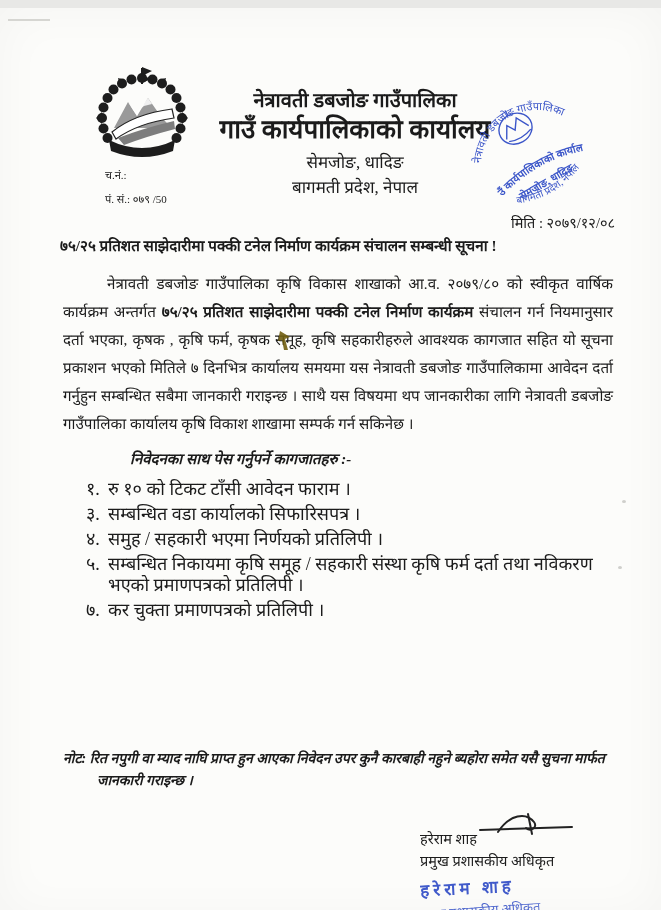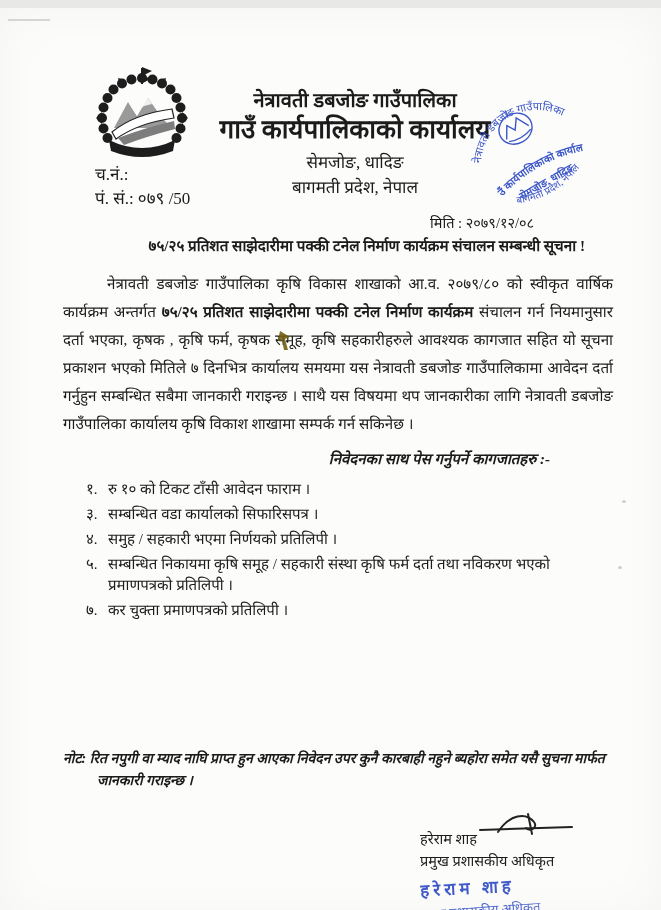--- a/index.html
+++ b/index.html
@@ -14,40 +14,40 @@
   .scan-speck{position:absolute;width:4px;height:3px;background:#cfcfcb;border-radius:50%;}
 
   .emblem{position:absolute;left:92px;top:58px;width:100px;height:100px;}
 
   .letterhead{position:absolute;left:180px;top:82px;width:350px;text-align:center;line-height:1;}
   .lh-1{font-size:20px;font-weight:bold;margin-bottom:7px;}
   .lh-2{font-size:26px;font-weight:bold;margin-bottom:11px;}
   .lh-3{font-size:17px;margin-bottom:8px;}
   .lh-4{font-size:17px;}
 
-  .refs{position:absolute;left:95px;top:155px;font-size:17px;line-height:24px;}
+  .refs{position:absolute;left:105px;top:155px;font-size:11px;line-height:24px;}
 
   .round-stamp{
     position:absolute;left:462px;top:80px;width:142px;height:142px;
     transform:rotate(-30deg);opacity:0.92;
   }
 
-  .date-line{position:absolute;left:430px;top:204px;width:185px;text-align:left;font-size:14.5px;}
+  .date-line{position:absolute;left:430px;top:204px;width:185px;text-align:right;font-size:14.5px;}
 
-  .subject{position:absolute;left:60px;top:227px;width:525px;text-align:right;
+  .subject{position:absolute;left:60px;top:227px;width:525px;text-align:left;
     font-size:15.2px;font-weight:bold;}
 
   .body-para{position:absolute;left:63px;top:262px;width:550px;margin:0;
     font-size:15.2px;line-height:28px;text-align:justify;text-indent:44px;}
   .body-bold{font-weight:bold;}
 
-  .docs-heading{position:absolute;left:130px;top:440px;width:420px;text-align:right;
+  .docs-heading{position:absolute;left:130px;top:440px;width:420px;text-align:left;
     font-size:15px;font-weight:bold;font-style:italic;}
 
-  .docs-list{position:absolute;left:86px;top:471px;width:532px;font-size:15px;}
+  .docs-list{position:absolute;left:86px;top:471px;width:532px;font-size:18px;}
   .doc-item{line-height:21px;margin-bottom:4px;padding-left:22px;text-indent:-22px;}
   .doc-num{display:inline-block;width:22px;text-indent:0;}
 
   .note{position:absolute;left:63px;top:740px;width:545px;font-size:14px;line-height:22px;
     font-style:italic;font-weight:bold;padding-left:34px;text-indent:-34px;}
 
   .sig-block{position:absolute;left:420px;top:802px;width:210px;text-align:left;}
   .sig-squiggle{position:absolute;left:48px;top:0px;width:116px;height:30px;}
   .sig-name{position:relative;margin-top:18px;font-size:14.5px;}
   .sig-title{font-size:14.5px;margin-top:2px;}

